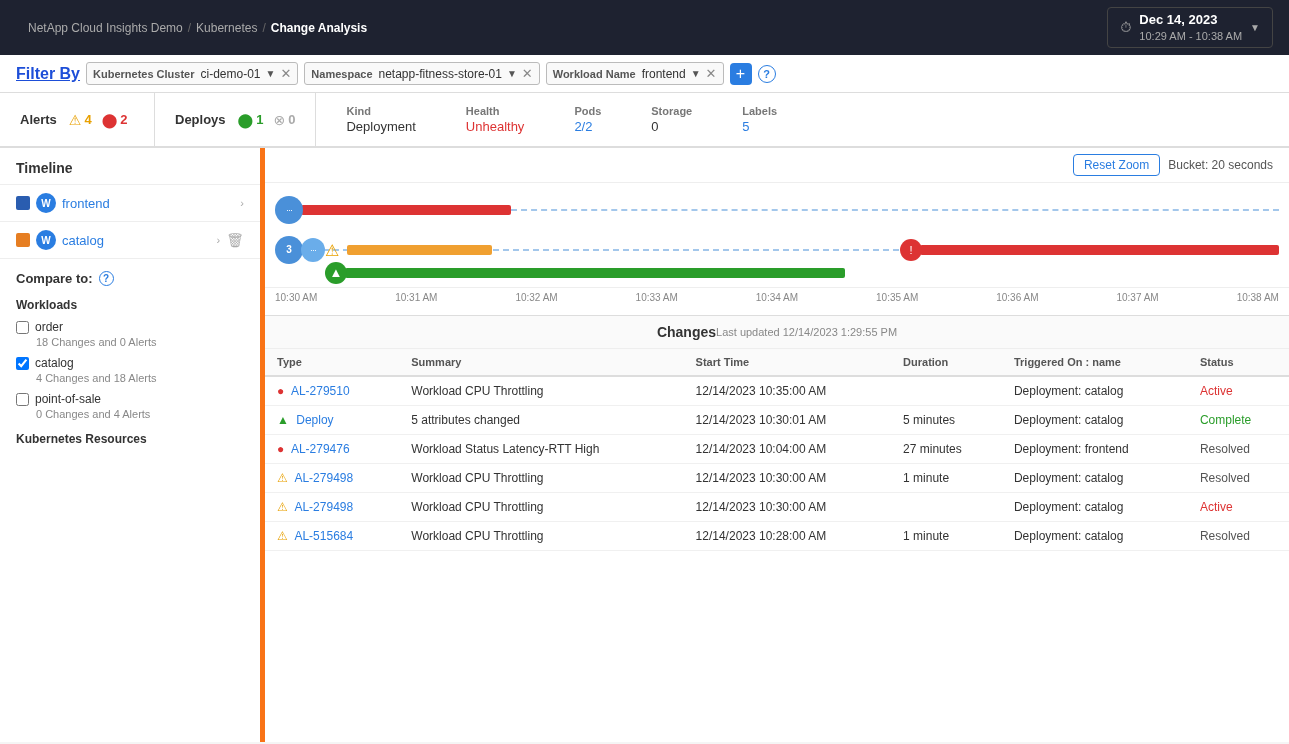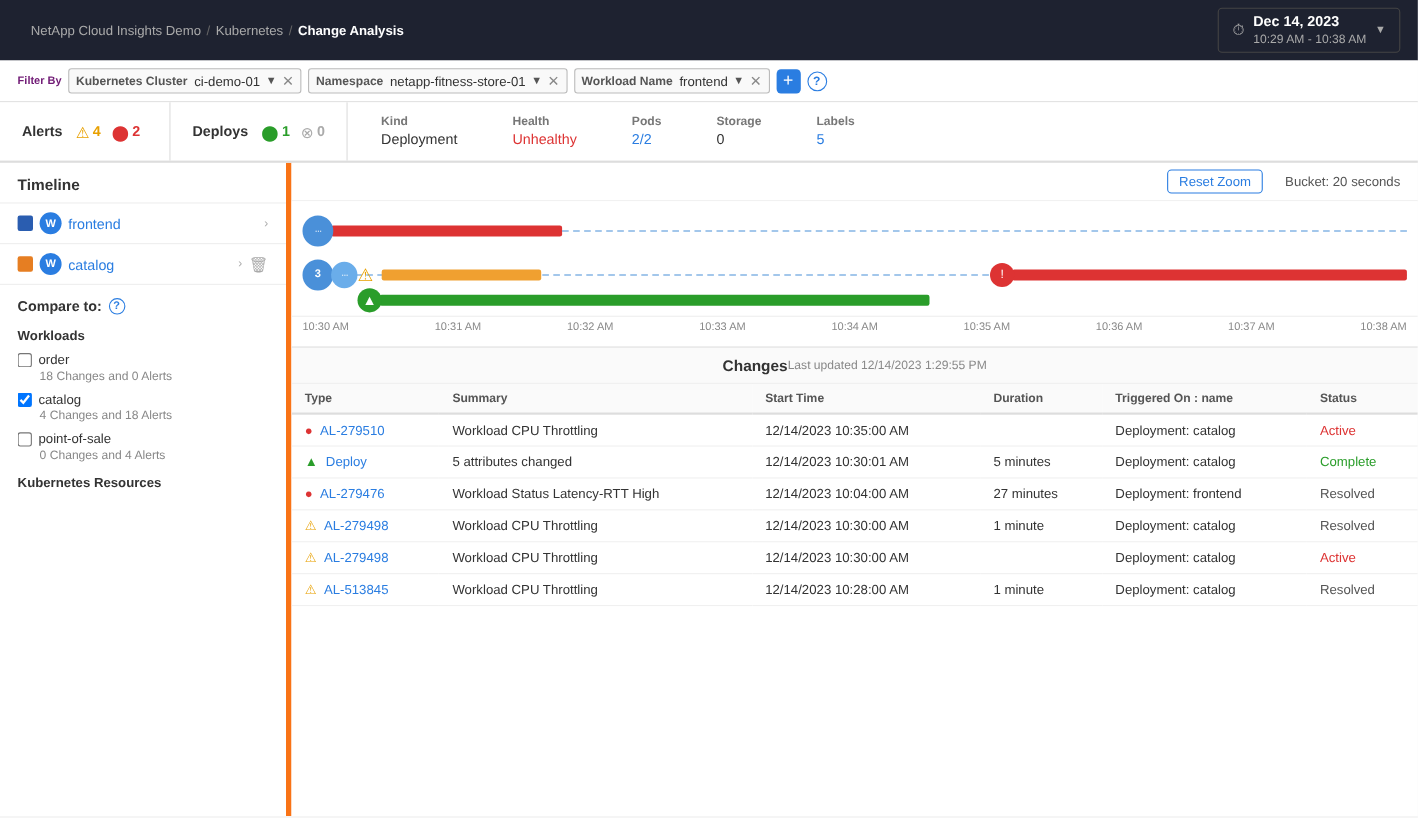--- a/index.html
+++ b/index.html
@@ -26,21 +26,21 @@
     <span style="color:#aaa; font-size:14px;">⏱</span>
     <div style="display:flex; flex-direction:column; line-height:1.3;">
       <span style="color:#fff; font-weight:700; font-size:13px;">Dec 14, 2023</span>
       <span style="color:#aaa; font-size:11px;">10:29 AM - 10:38 AM</span>
     </div>
     <span style="color:#aaa; font-size:10px;">▼</span>
   </div>
 </div>
 
 <div style="background:#fff; border-bottom:1px solid #ddd; padding:7px 16px; display:flex; align-items:center; gap:6px; flex-wrap:wrap;">
-  <span style="color:#701a75; font-weight:600; font-size:10px;">Filter By</span>
+  <span style="color:#1d4ed8; font-weight:600; font-size:16px;text-decoration:underline;">Filter By</span>
 
   <div style="display:flex; align-items:center; gap:3px; border:1px solid #bbb; border-radius:3px; padding:3px 6px; background:#f9f9f9; cursor:pointer;">
     <span style="color:#555; font-size:11px; font-weight:600; margin-right:3px;">Kubernetes Cluster</span>
     <span style="color:#333; font-size:12px;">ci-demo-01</span>
     <span style="color:#555; font-size:10px; margin: 0 2px;">▼</span>
     <span style="color:#888; cursor:pointer; font-size:13px;">✕</span>
   </div>
 
   <div style="display:flex; align-items:center; gap:3px; border:1px solid #bbb; border-radius:3px; padding:3px 6px; background:#f9f9f9; cursor:pointer;">
     <span style="color:#555; font-size:11px; font-weight:600; margin-right:3px;">Namespace</span>
@@ -160,21 +160,21 @@
         <div style="font-size:11px; color:#888; margin-left:20px;">0 Changes and 4 Alerts</div>
       </div>
 
       <div style="font-size:12px; font-weight:700; color:#333; margin-bottom:8px;">Kubernetes Resources</div>
 
     </div>
   </div>
 
   <div style="flex:1; display:flex; flex-direction:column; overflow:hidden; background:#fff;">
 
-    <div style="display:flex; justify-content:flex-end; align-items:center; padding:6px 16px; gap:20px; border-bottom:1px solid #eee;">
+    <div style="display:flex; justify-content:flex-end; align-items:center; padding:6px 16px; gap:8px; border-bottom:1px solid #eee;">
       <button style="border:1px solid #2a7de1; color:#2a7de1; background:#fff; border-radius:4px; padding:3px 10px; font-size:12px; cursor:pointer;">Reset Zoom</button>
       <span style="font-size:12px; color:#555;">Bucket: 20 seconds</span>
     </div>
 
     <div style="padding:8px 0; border-bottom:1px solid #ddd; position:relative; background:#fff;">
 
       <div style="position:relative; height:38px; margin-bottom:6px;">
         <div style="position:relative; height:38px; margin-left:10px; margin-right:10px;">
 
           <div style="position:absolute; left:0; top:50%; transform:translateY(-50%); width:28px; height:28px; background:#4a90d9; border-radius:50%; display:flex; align-items:center; justify-content:center; z-index:5; color:#fff; font-size:9px; letter-spacing:-1px;">···</div>
@@ -289,21 +289,21 @@
     </td>
     <td style="padding:7px 12px; font-size:12px; vertical-align:top;">Workload CPU Throttling</td>
     <td style="padding:7px 12px; font-size:12px; vertical-align:top;">12/14/2023 10:30:00 AM</td>
     <td style="padding:7px 12px; font-size:12px; vertical-align:top;"></td>
     <td style="padding:7px 12px; font-size:12px; vertical-align:top;">Deployment: catalog</td>
     <td style="padding:7px 12px; font-size:12px; vertical-align:top; color:#d33; font-weight:500;">Active</td>
   </tr>
             <tr style="border-bottom: 1px solid rgb(240, 240, 240);">
     <td style="padding:7px 12px; font-size:12px; vertical-align:top;">
       <span style="color:#e8a000; margin-right:4px;">⚠</span>
-      <a href="#" style="color:#2a7de1; text-decoration:none;">AL-513845</a>
+      <a href="#" style="color:#2a7de1; text-decoration:none;">AL-515684</a>
     </td>
     <td style="padding:7px 12px; font-size:12px; vertical-align:top;">Workload CPU Throttling</td>
     <td style="padding:7px 12px; font-size:12px; vertical-align:top;">12/14/2023 10:28:00 AM</td>
     <td style="padding:7px 12px; font-size:12px; vertical-align:top;">1 minute</td>
     <td style="padding:7px 12px; font-size:12px; vertical-align:top;">Deployment: catalog</td>
     <td style="padding:7px 12px; font-size:12px; vertical-align:top; color:#555; font-weight:500;">Resolved</td>
   </tr>
           </tbody>
       </table>
     </div>

